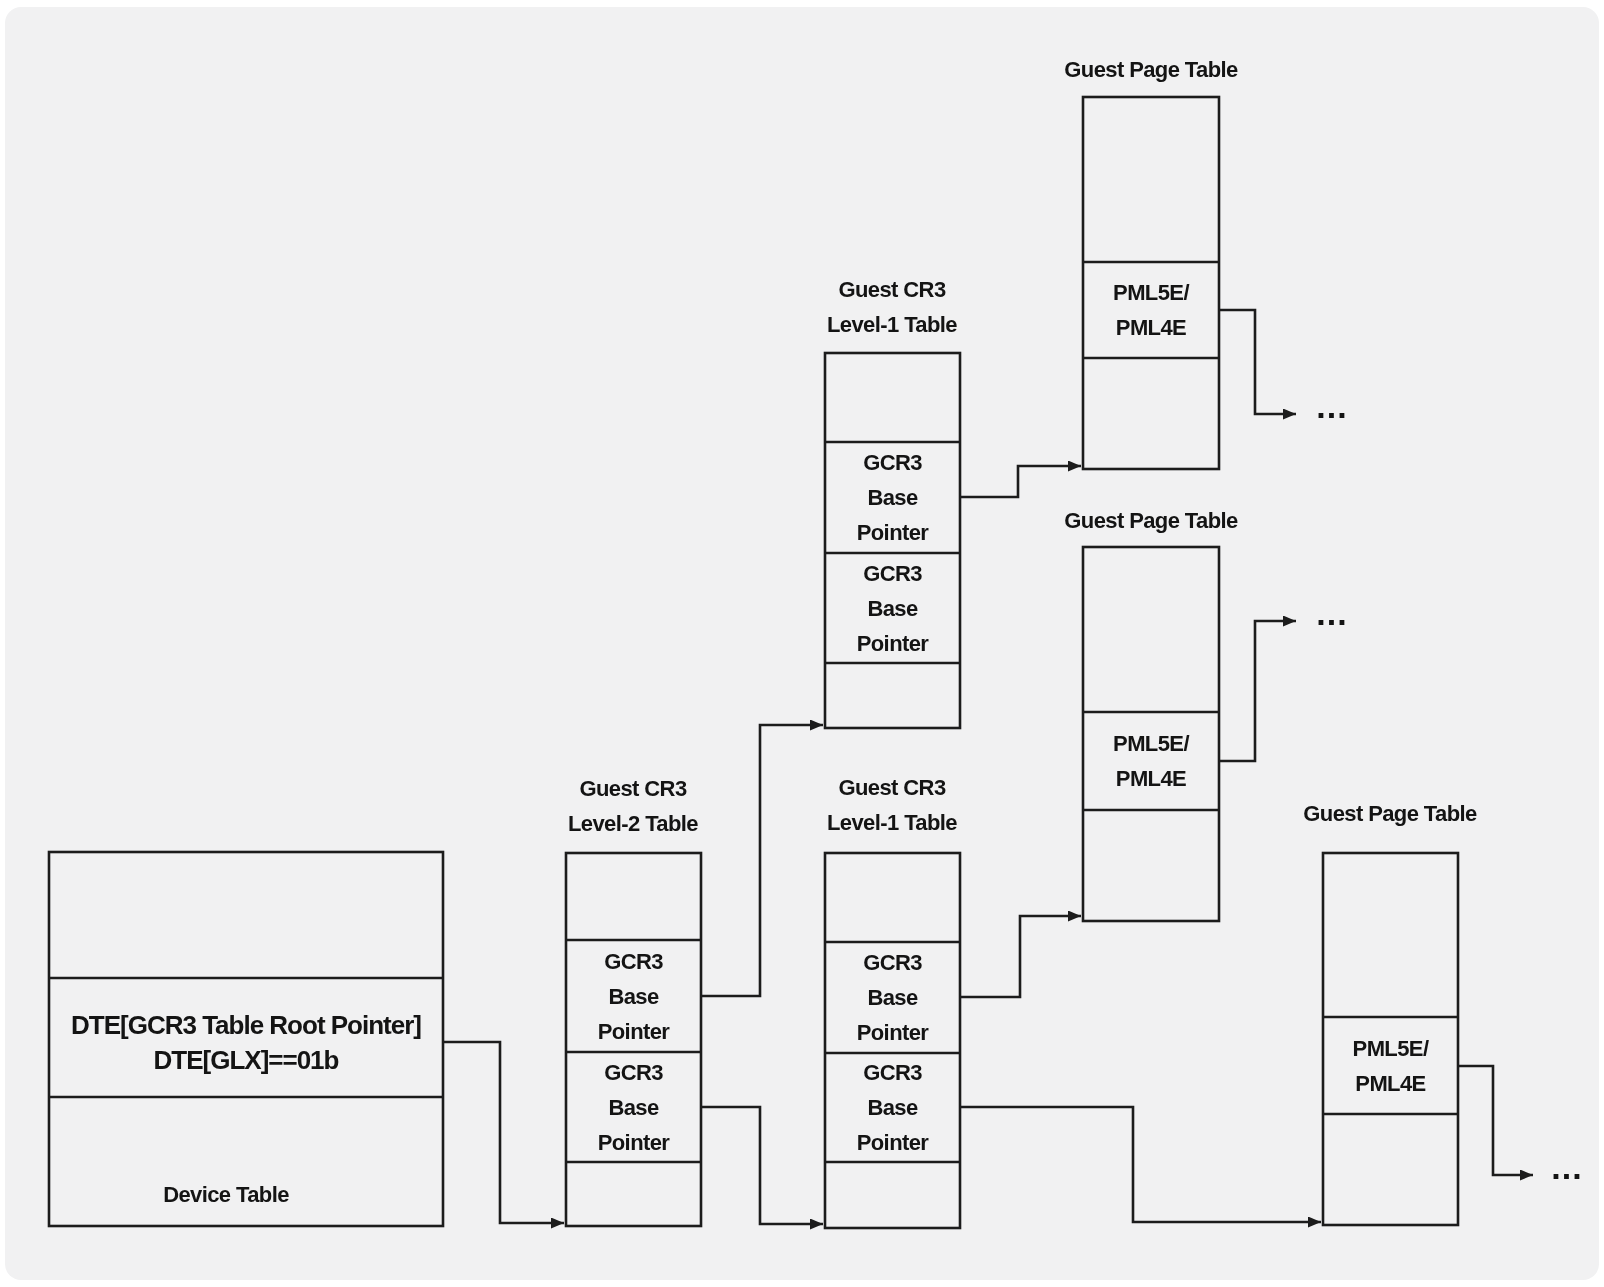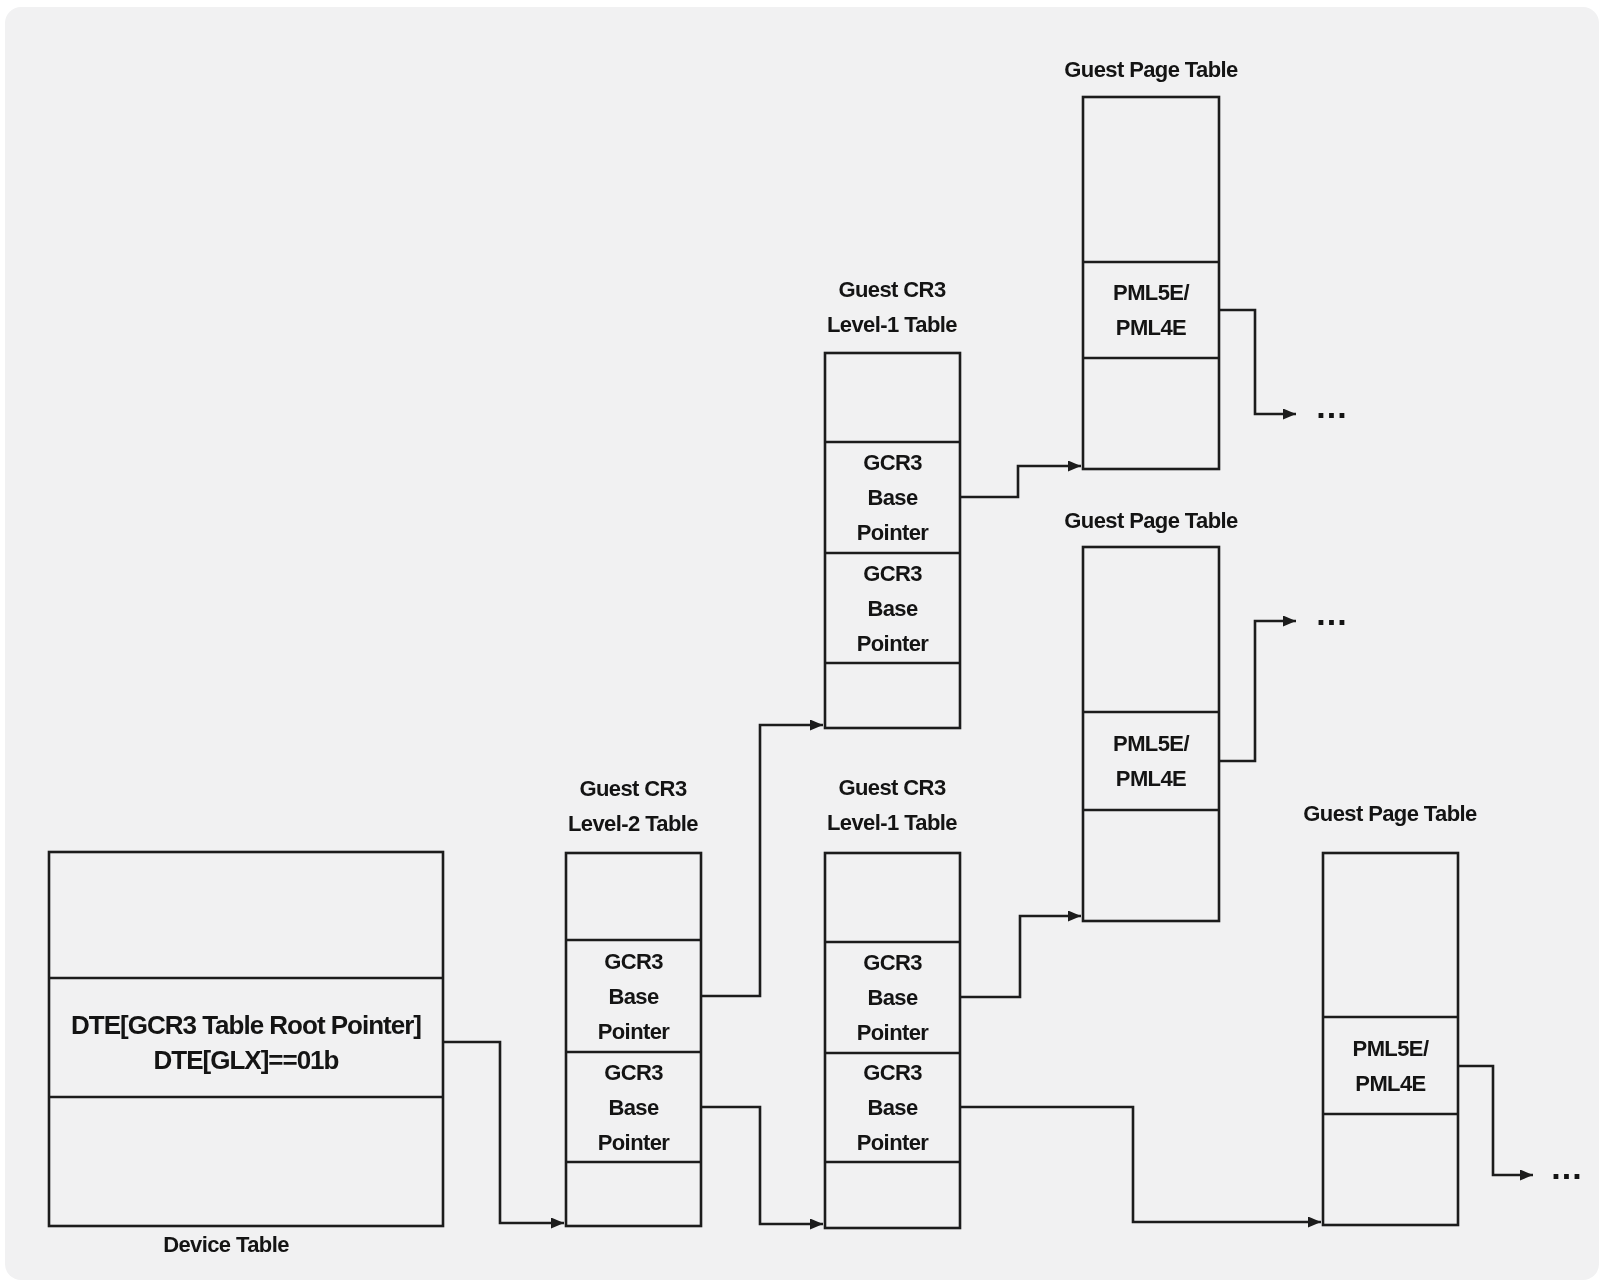--- a/index.html
+++ b/index.html
@@ -79,21 +79,21 @@
     <polyline points="960,997 1020,997 1020,916 1081,916" marker-end="url(#ah)"></polyline>
     <polyline points="960,1107 1133,1107 1133,1222 1321,1222" marker-end="url(#ah)"></polyline>
     <polyline points="1219,310 1255,310 1255,414 1296,414" marker-end="url(#ah)"></polyline>
     <polyline points="1219,761 1255,761 1255,621 1296,621" marker-end="url(#ah)"></polyline>
     <polyline points="1458,1066 1493,1066 1493,1175 1533,1175" marker-end="url(#ah)"></polyline>
   </g>
 </svg>
 
 <div class="txt dte" style="left:52px;top:980px;width:388px;height:126px;">DTE[GCR3 Table Root Pointer]
 DTE[GLX]==01b</div>
-<div class="txt" style="left:52px;top:1226px;width:348px;height:36px;">Device Table</div>
+<div class="txt" style="left:52px;top:1176px;width:348px;height:36px;">Device Table</div>
 
 <div class="txt" style="left:503px;top:771px;width:260px;height:70px;">Guest CR3
 Level-2 Table</div>
 <div class="txt" style="left:566px;top:940px;width:135px;height:112px;">GCR3
 Base
 Pointer</div>
 <div class="txt" style="left:566px;top:1052px;width:135px;height:110px;">GCR3
 Base
 Pointer</div>
 

